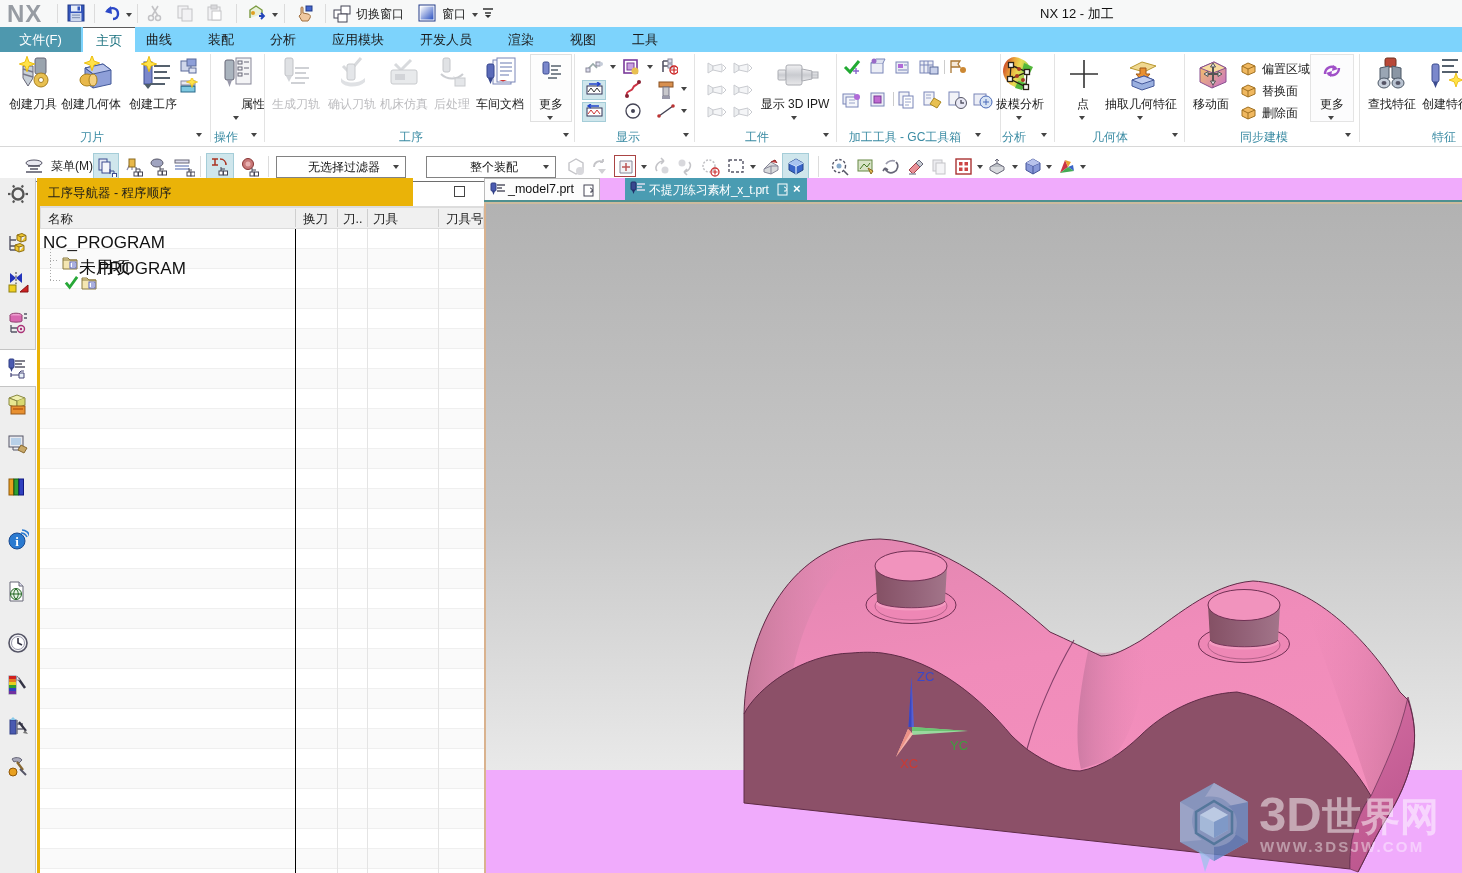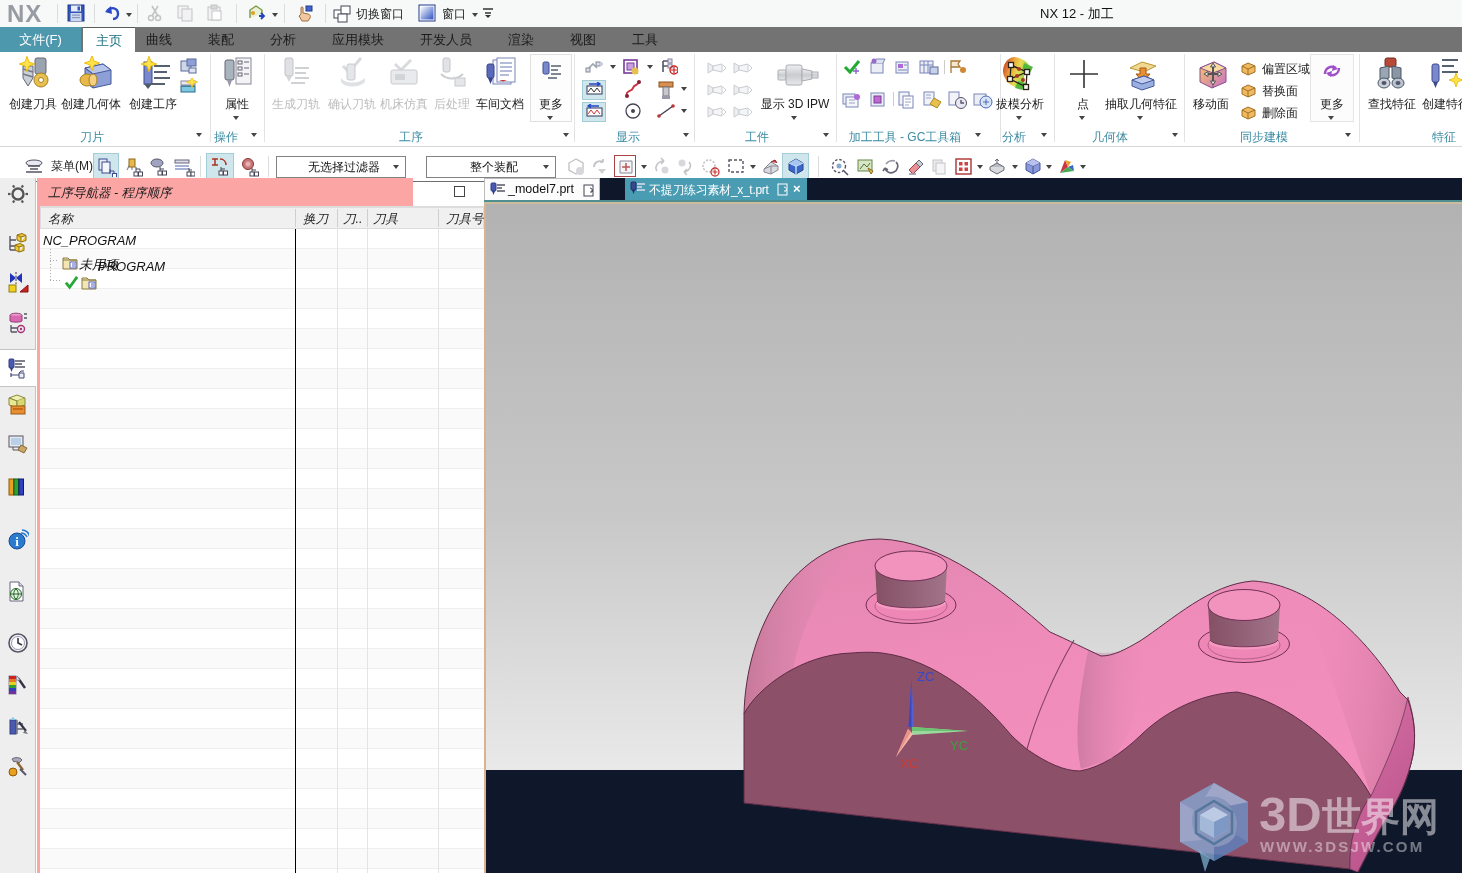--- a/index.html
+++ b/index.html
@@ -2,37 +2,37 @@
 <html><head><meta charset="utf-8"><style>
 * { margin:0; padding:0; box-sizing:border-box; }
 html,body { width:1462px; height:873px; overflow:hidden; font-family:"Liberation Sans",sans-serif; }
 #app { position:relative; width:1462px; height:873px; background:#fff; }
 .abs { position:absolute; }
 #titlebar { left:0; top:0; width:1462px; height:27px; background:#f7f8f8; }
 #nxlogo { left:7px; top:0px; font-size:24px; font-weight:bold; color:#979ca3; letter-spacing:1px; }
 #wintitle { left:1040px; top:5px; font-size:13px; color:#111; }
 .qsep { top:4px; width:1px; height:19px; background:#dcdcdc; }
 .qtxt { top:6px; font-size:12px; color:#222; }
-#menubar { left:0; top:27px; width:1462px; height:25px; background:#737373; }
+#menubar { left:0; top:27px; width:1462px; height:25px; background:#7dd3fc; }
 #filetab { left:0; top:0; width:81px; height:25px; background:#4e98ae; color:#fff; font-size:13px; text-align:center; line-height:25px; }
 #hometab { left:83px; top:0; width:52px; height:25px; background:#fff; color:#19707e; font-size:13px; text-align:center; line-height:26px; border-top:1px solid #5b5b5b;}
 .mtab { top:0; height:25px; color:#1b1b1b; font-size:13px; line-height:26px; }
 #ribbon { left:0; top:52px; width:1462px; height:95px; background:#fff; border-bottom:1px solid #d8d8d8; }
 .rsep { top:2px; width:1px; height:88px; background:#e3e3e3; }
 .rlabel { top:44px; font-size:12px; color:#1a1a1a; text-align:center; white-space:nowrap; }
 .glabel { top:77px; font-size:12px; color:#3a8ba3; text-align:center; white-space:nowrap; }
 .gray { color:#bcbcbf !important; }
 .darr { width:0; height:0; border-left:3.5px solid transparent; border-right:3.5px solid transparent; border-top:4px solid #444; }
 #toolbar { left:0; top:151px; width:1462px; height:31px; background:#fff; border-bottom:1px solid #6e6e6e;text-align:center; }
 .combo { top:5px; height:22px; background:#fff; border:1px solid #828282; font-size:12px; color:#111; line-height:20px; padding-left:6px; }
 .hlbox { background:#cfe6ec; border:1px solid #a5cdd8; }
 #sidebar { left:0; top:178px; width:36px; height:695px; background:#eeeeee; border-right:1px solid #c4c4c4; }
-#nav { left:37px; top:178px; width:376px; height:695px; background:#fca5a5;font-style:italic; }
-.treetxt { font-size:13px; color:#111; white-space:nowrap; }
-#vpwrap { left:484px; top:178px; width:978px; height:695px; background:#0f172a; }
+#nav { left:37px; top:178px; width:376px; height:695px; background:#eab308; }
+.treetxt { font-size:17px; color:#111; white-space:nowrap; }
+#vpwrap { left:484px; top:178px; width:978px; height:695px; background:#f0abfc; }
 #vp { left:2px; top:26px; width:976px; height:566px; background:linear-gradient(#b2b2b2 0%, #c8c8c8 55%, #e9e9e9 100%); }
 .vtab { top:0; height:22px; font-size:12.5px; }
 
 </style></head><body>
 <div id="app">
 <div class="abs" id="titlebar">
 <div class="abs" id="nxlogo">NX</div>
 <div class="abs qsep" style="left:57px"></div>
 <svg class="abs" style="left:67px;top:4px" width="19" height="19" viewBox="0 0 19 19">
         <rect x="1" y="1" width="16" height="16" fill="#3355bb" stroke="#223a88"></rect>
@@ -164,21 +164,21 @@
         <rect x="3" y="4" width="9" height="20" rx="2" fill="#aab4be" stroke="#667"></rect>
         <path d="M5,24 L10,24 L7.5,31 Z" fill="#99a"></path>
         <rect x="14" y="2" width="15" height="26" fill="#f4f4f6" stroke="#889"></rect>
         <rect x="16" y="5" width="4" height="3" fill="none" stroke="#667"></rect>
         <path d="M22,6 L27,6" stroke="#667"></path>
         <rect x="16" y="11" width="4" height="3" fill="none" stroke="#667"></rect>
         <path d="M22,12 L27,12" stroke="#667"></path>
         <rect x="16" y="17" width="4" height="3" fill="none" stroke="#667"></rect>
         <path d="M22,18 L27,18" stroke="#667"></path>
       </svg>
-<div class="abs rlabel" style="left:192px;width:90px">属性</div>
+<div class="abs rlabel" style="left:208px;width:90px">属性</div>
 <div class="abs darr" style="left:233px;top:64px"></div>
 <div class="abs glabel" style="left:196px;width:60px">操作</div>
       <div class="abs darr" style="left:251px;top:81px"></div>
 <div class="abs rsep" style="left:264px"></div>
 <svg class="abs" style="left:279px;top:4px" width="34" height="36" viewBox="0 0 34 36">
         <rect x="6" y="2" width="8" height="18" rx="2" fill="#dfe1e4" stroke="#c0c2c6"></rect>
         <path d="M7,20 L13,20 L10,26 Z" fill="#d4d6da"></path>
         <path d="M16,12 L30,12 M16,17 L27,17 M16,22 L30,22 M12,27 L26,27" stroke="#cfd1d5" stroke-width="2"></path>
       </svg>
       <div class="abs rlabel gray" style="left:251px;width:90px">生成刀轨</div>

